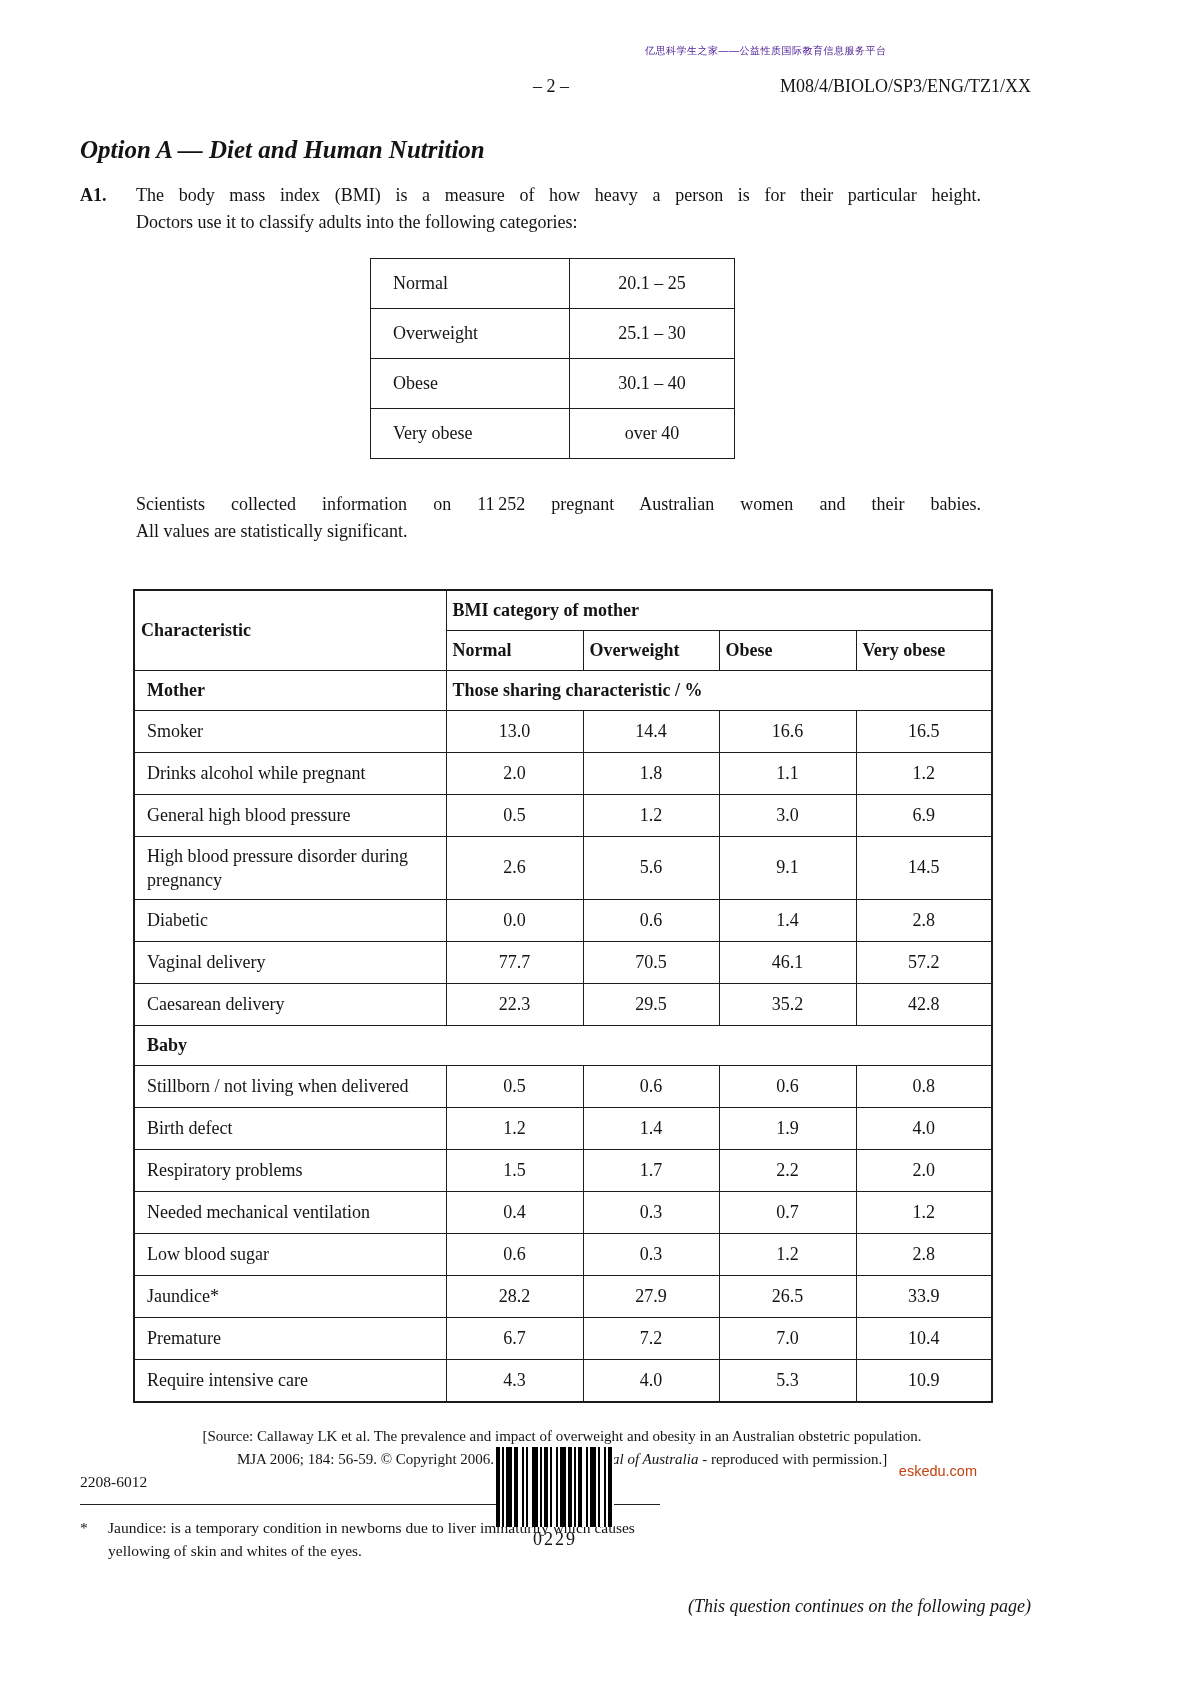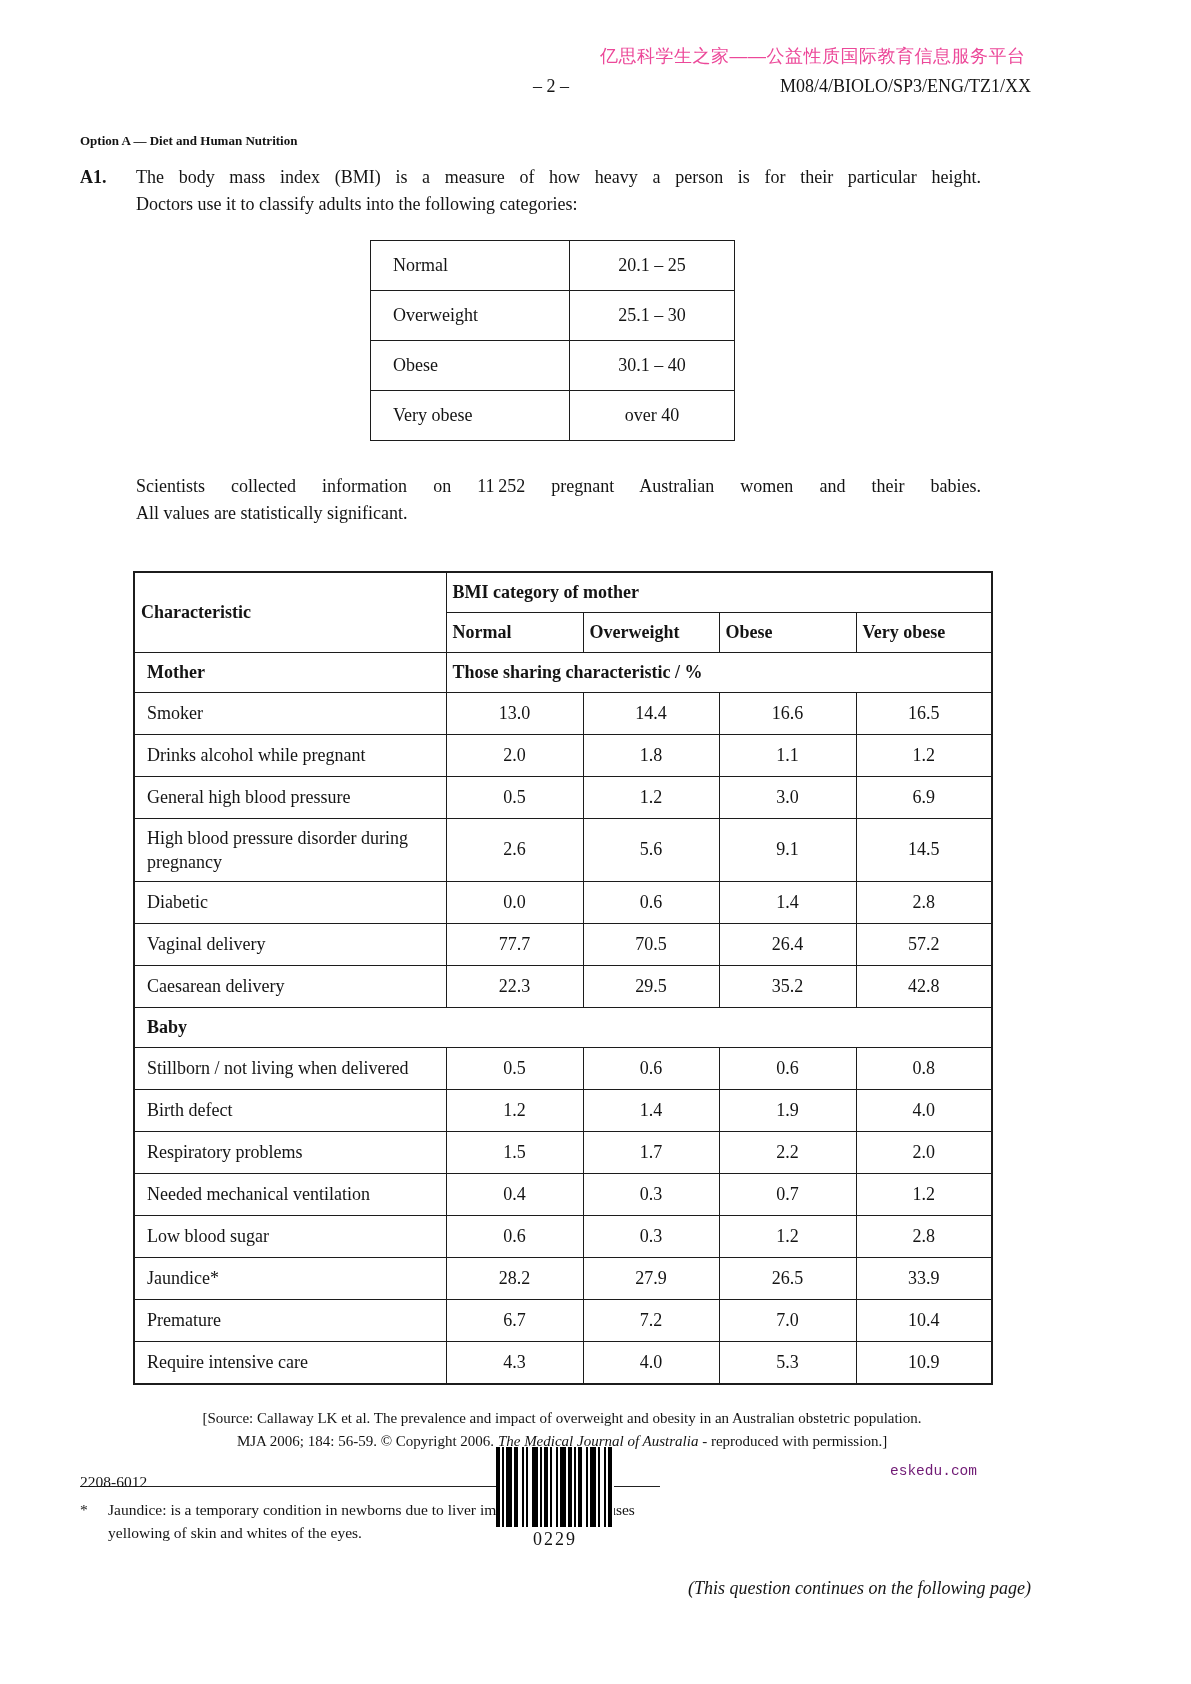--- a/index.html
+++ b/index.html
@@ -7,30 +7,30 @@
     position: relative;
     width: 1191px;
     height: 1684px;
     background: #ffffff;
     font-family: "Liberation Serif", serif;
     color: #141414;
     overflow: hidden;
     margin: 0 auto;
   }
   .cn-watermark {
-    position: absolute; top: 44px; left: 600px;
-    font-size: 18px; color: #ec4899;
+    position: absolute; top: 44px; left: 645px;
+    font-size: 10px; color: #4c1d95;
     font-family: "Liberation Sans", sans-serif;
     letter-spacing: 0.5px;
   }
   .page-number { position: absolute; top: 76px; left: 533px; font-size: 18px; }
   .paper-code  { position: absolute; top: 76px; right: 160px; font-size: 18px; }
 
   .content { position: absolute; top: 131px; left: 80px; width: 951px; font-size: 18px; line-height: 1.5; }
-  .option-title { font-size: 13px; font-weight: 700; margin: 0; }
+  .option-title { font-size: 25px; font-weight: 700; margin: 0; font-style: italic; }
 
   .question { display: flex; margin-top: 13px; }
   .q-num  { flex: 0 0 56px; font-weight: 700; }
   .q-body { width: 845px; }
   .just-line { text-align: justify; text-align-last: justify; }
 
   .bmi-table { border-collapse: collapse; margin: 22px 0 0 290px; font-size: 18px; }
   .bmi-table td { border: 1px solid #1c1c1c; }
   .bmi-cat   { width: 168px; padding: 1px 8px 1px 22px; }
   .bmi-range { width: 148px; text-align: center; padding: 11px 8px; }
@@ -60,22 +60,22 @@
   .continuation { margin-top: 30px; text-align: right; font-style: italic; font-size: 18px; }
 
   .doc-number { position: absolute; left: 80px; top: 1473px; font-size: 15.5px; }
   .barcode { position: absolute; left: 492px; top: 1447px; width: 126px; }
   .bars { display: flex; height: 80px; align-items: stretch; justify-content: center; }
   .bar { background: #000000; height: 100%; }
   .gap { background: #ffffff; height: 100%; }
   .barcode-num { text-align: center; font-size: 18px; margin-top: 2px; letter-spacing: 2px; }
   .site-watermark {
     position: absolute; right: 214px; top: 1463px;
-    color: #701a75; font-size: 14.5px;
-    font-family: Liberation Mono, monospace;
+    color: #c2410c; font-size: 14.5px;
+    font-family: Liberation Sans, sans-serif;
   }
 </style>
 </head>
 <body>
 
 <div class="page">
 
   <div class="cn-watermark">亿思科学生之家——公益性质国际教育信息服务平台</div>
   <div class="page-number">– 2 –</div>
   <div class="paper-code">M08/4/BIOLO/SP3/ENG/TZ1/XX</div>
@@ -175,21 +175,21 @@
             <td class="row-label">Diabetic</td>
             <td class="val">0.0</td>
             <td class="val">0.6</td>
             <td class="val">1.4</td>
             <td class="val">2.8</td>
           </tr>
           <tr>
             <td class="row-label">Vaginal delivery</td>
             <td class="val">77.7</td>
             <td class="val">70.5</td>
-            <td class="val">26.4</td>
+            <td class="val">46.1</td>
             <td class="val">57.2</td>
           </tr>
           <tr>
             <td class="row-label">Caesarean delivery</td>
             <td class="val">22.3</td>
             <td class="val">29.5</td>
             <td class="val">35.2</td>
             <td class="val">42.8</td>
           </tr>
           <tr>

